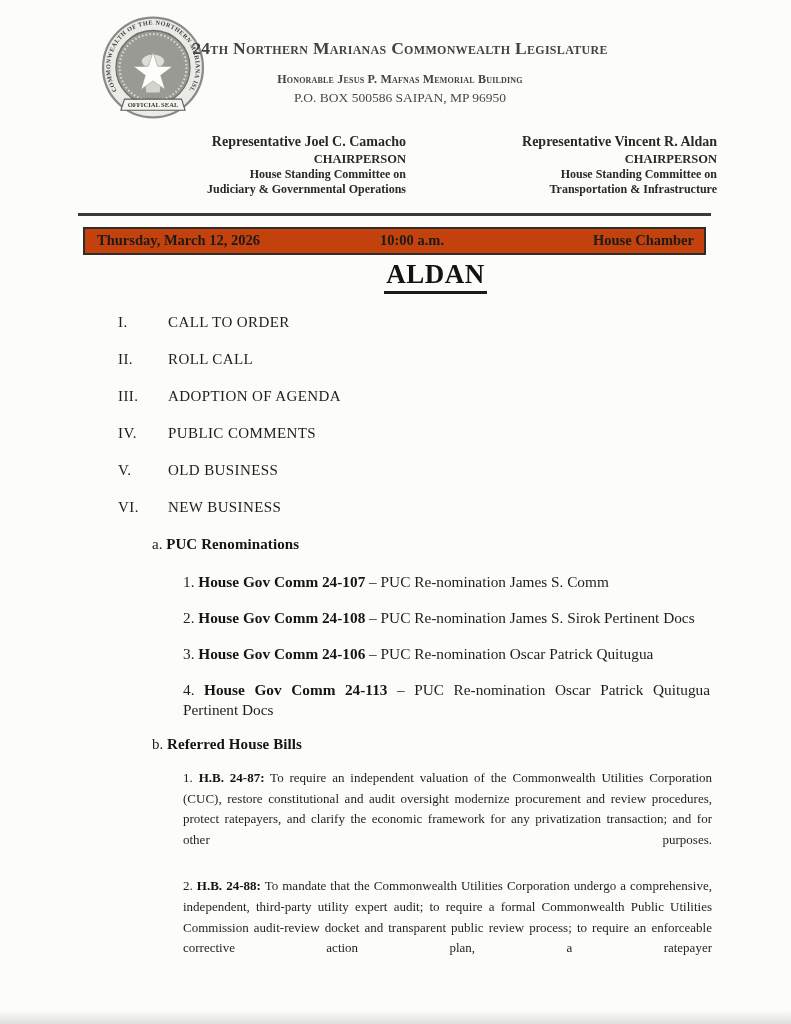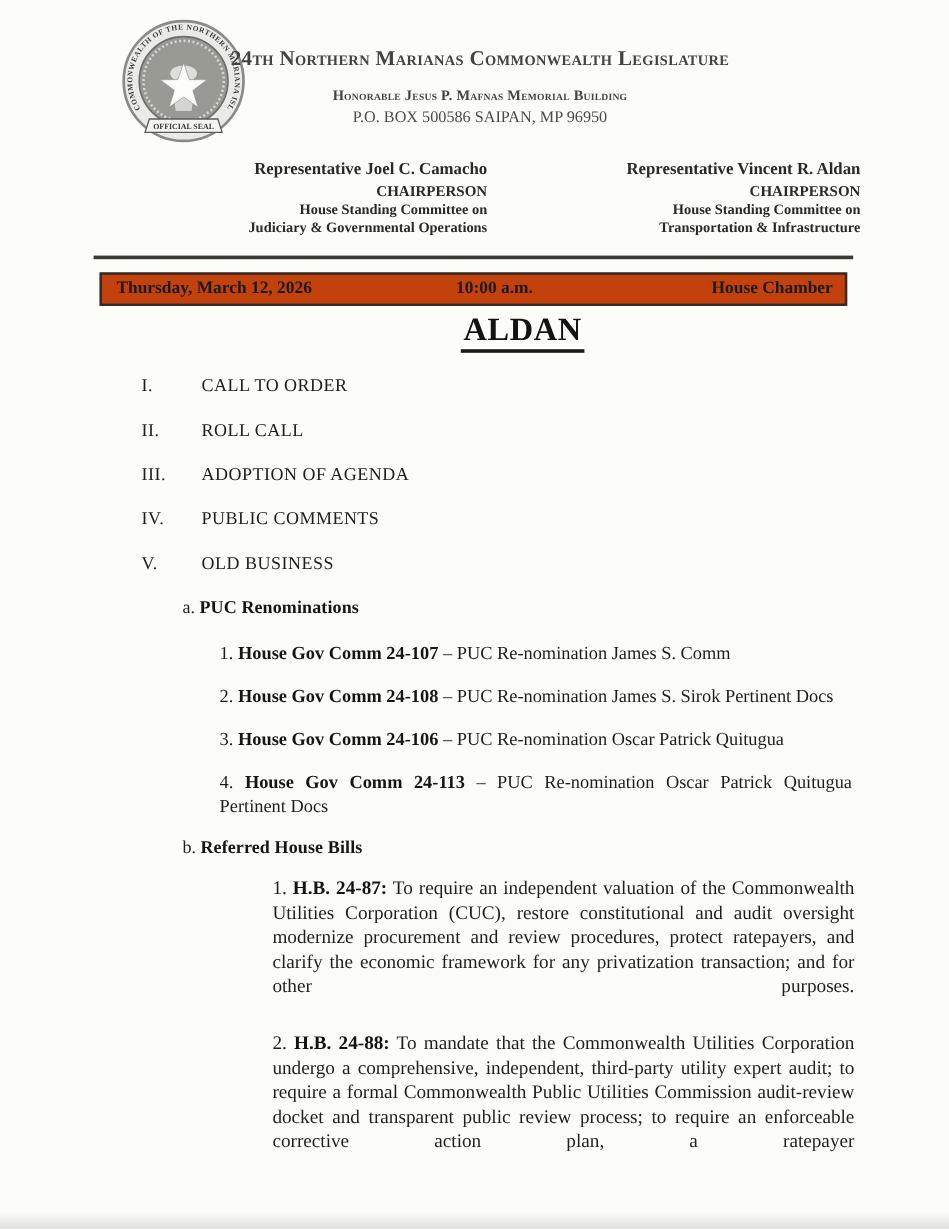--- a/index.html
+++ b/index.html
@@ -50,22 +50,22 @@
   
   .section { margin-left:152px; }
   .section-head { font-size:15px; }
   .section-head b { letter-spacing:.1px; color:#161512; }
   .comm-items { margin:19px 0 0 31px; width:527px; }
   .comm-item { font-size:15.3px; margin-bottom:16px; text-align:justify; line-height:20px; }
   .comm-item b { color:#161512; }
   .section-b { margin-top:11px; }
   .bills { margin:15px 0 0 31px; width:529px; }
   .bill {
-    font-size:16px; line-height:20.6px; margin-bottom:26px;
-    text-align:justify; text-align-last:justify; color:#201f1d;margin-left:44px;
+    font-size:13px; line-height:20.6px; margin-bottom:26px;
+    text-align:justify; text-align-last:justify; color:#201f1d;
   }
   .bill b { color:#141311; }
   .introduced { font-weight:bold; text-align:justify; text-align-last:left; color:#141311; }
 </style>
 </head>
 <body>
 
 <div class="page">
 
   <div class="letterhead">
@@ -134,20 +134,24 @@
       <span class="label">ADOPTION OF AGENDA</span>
     </div>
     <div class="roman-item">
       <span class="numeral">IV.</span>
       <span class="label">PUBLIC COMMENTS</span>
     </div>
     <div class="roman-item">
       <span class="numeral">V.</span>
       <span class="label">OLD BUSINESS</span>
     </div>
+    <div class="roman-item">
+      <span class="numeral">VI.</span>
+      <span class="label">NEW BUSINESS</span>
+    </div>
   </div>
 
   <div class="section section-a">
     <div class="section-head">
       <span>a.</span>
       <b>PUC Renominations</b>
     </div>
     <div class="comm-items">
       <div class="comm-item">
         <span>1.</span>

